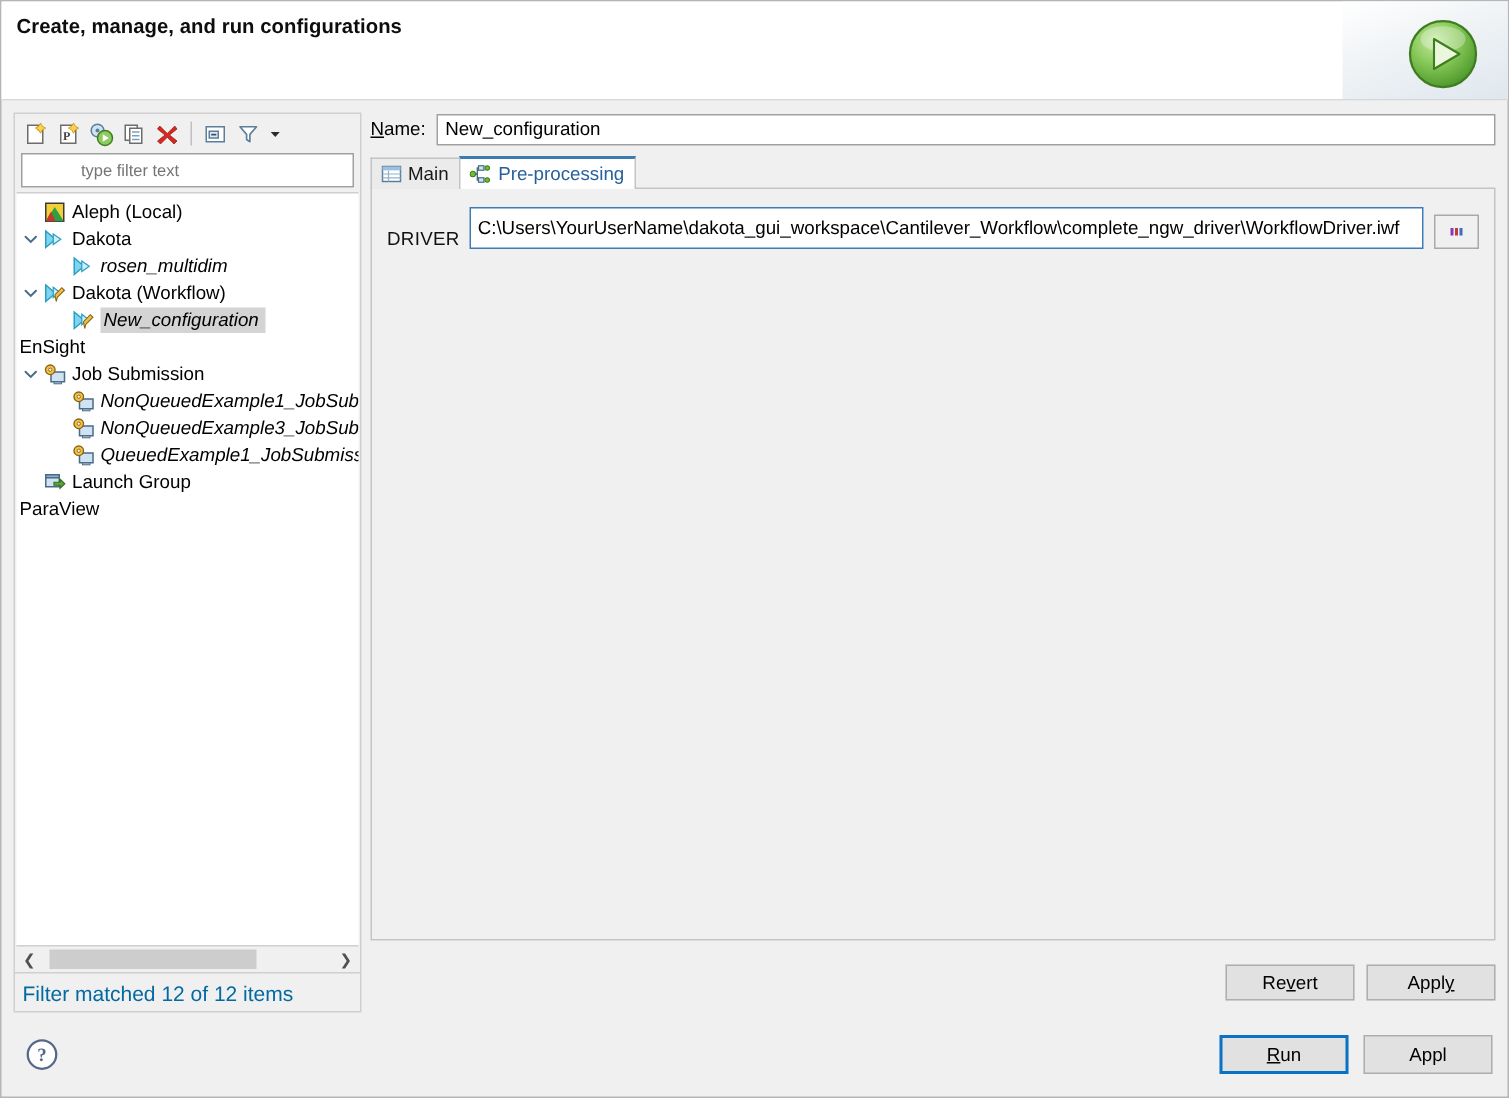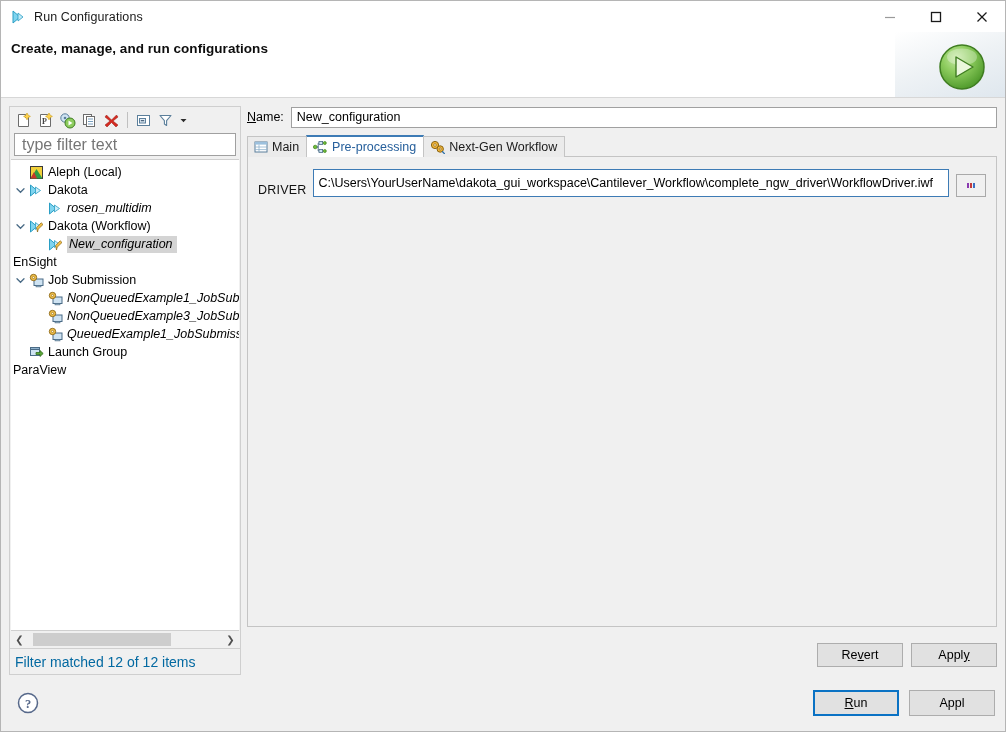--- a/index.html
+++ b/index.html
@@ -137,23 +137,24 @@
     border: 1px solid #a0a0a0;
     display: flex;
     align-items: center;
     padding: 0 5px;
     flex: none;
   }
   .filterbox input {
     border: 0; outline: 0;
     width: 100%;
     font-family: "Liberation Sans", sans-serif;
-    font-size: 16px;
+    font-size: 11px;
     color: #4a4a4a;
     background: transparent;
+    margin-left: 32px;
   }
   .tree-wrap {
     flex: 1 1 auto;
     background: #ffffff;
     border-top: 1px solid #cfcfcf;
     margin: 0 1px;
     overflow: hidden;
     position: relative;
   }
   .tree {
@@ -388,47 +389,20 @@
   .btn.plain {
     min-width: 86px;
     height: 26px;
   }
 </style>
 </head>
 <body>
 
 <div class="dialog">
 
-  <div class="titlebar">
-    <span class="title-icon">
-      <svg width="16" height="16" viewBox="0 0 16 16">
-        <path d="M2 2 L9 8 L2 14 Z" fill="#7fd4ef" stroke="#2a9ec4" stroke-width="1"></path>
-        <path d="M7 4 L12 8 L7 12 Z" fill="#bfe9f7" stroke="#2a9ec4" stroke-width="0.8"></path>
-      </svg>
-    </span>
-    <span class="title-text">Run Configurations</span>
-    <div class="wincontrols">
-      <div class="wc">
-        <svg width="14" height="14">
-            <line x1="2" y1="7.5" x2="12" y2="7.5" stroke="#9a9a9a" stroke-width="1.2"></line>
-          </svg>
-      </div>
-      <div class="wc">
-        <svg width="14" height="14">
-            <rect x="2.5" y="2.5" width="9" height="9" fill="none" stroke="#1a1a1a" stroke-width="1.3"></rect>
-          </svg>
-      </div>
-      <div class="wc">
-        <svg width="14" height="14">
-            <line x1="2.5" y1="2.5" x2="11.5" y2="11.5" stroke="#1a1a1a" stroke-width="1.3"></line>
-            <line x1="11.5" y1="2.5" x2="2.5" y2="11.5" stroke="#1a1a1a" stroke-width="1.3"></line>
-          </svg>
-      </div>
-    </div>
-  </div>
 
   <div class="header">
     <div class="header-banner"></div>
     <div class="header-title">Create, manage, and run configurations</div>
     <div class="run-badge">
       <svg width="50" height="50" viewBox="0 0 50 50">
         <defs>
           <radialGradient id="gball" cx="38%" cy="30%" r="72%">
             <stop offset="0%" stop-color="#c6e9a4"></stop>
             <stop offset="45%" stop-color="#8dcc5e"></stop>
@@ -693,32 +667,20 @@
               <rect x="6" y="1.5" width="3.6" height="3" fill="#cfe3f2" stroke="#4a6b86" stroke-width="0.8"></rect>
               <rect x="6" y="9.5" width="3.6" height="3" fill="#cfe3f2" stroke="#4a6b86" stroke-width="0.8"></rect>
               <path d="M4 7 H5.2 V3 H6" fill="none" stroke="#4a6b86" stroke-width="0.9"></path>
               <path d="M4 7 H5.2 V11 H6" fill="none" stroke="#4a6b86" stroke-width="0.9"></path>
               <circle cx="11.8" cy="3" r="1.5" fill="#6fbf3a" stroke="#3d7d19" stroke-width="0.7"></circle>
               <circle cx="11.8" cy="11" r="1.5" fill="#6fbf3a" stroke="#3d7d19" stroke-width="0.7"></circle>
             </svg>
           </span>
           <span>Pre-processing</span>
         </div>
-        <div class="tab">
-          <span>
-            <svg width="15" height="14" viewBox="0 0 15 14">
-              <circle cx="5" cy="5" r="3.6" fill="#f2b63a" stroke="#8a6412" stroke-width="1"></circle>
-              <circle cx="5" cy="5" r="1.3" fill="#fff4d6" stroke="#8a6412" stroke-width="0.7"></circle>
-              <circle cx="10.2" cy="9" r="3.2" fill="#f2b63a" stroke="#8a6412" stroke-width="1"></circle>
-              <circle cx="10.2" cy="9" r="1.1" fill="#fff4d6" stroke="#8a6412" stroke-width="0.7"></circle>
-              <path d="M12.6 11.8 l1.8 1.8" stroke="#2a6ea8" stroke-width="1.3" stroke-linecap="round"></path>
-            </svg>
-          </span>
-          <span>Next-Gen Workflow</span>
-        </div>
       </div>
 
       <div class="tabpanel">
         <div class="driverrow">
           <span class="driverlbl">DRIVER</span>
           <input class="driverinput" type="text" value="C:\Users\YourUserName\dakota_gui_workspace\Cantilever_Workflow\complete_ngw_driver\WorkflowDriver.iwf" style="">
           <div class="browsebtn">
             <span class="dot" style="background:#8a3ab0"></span>
             <span class="dot" style="background:#c23a3a"></span>
             <span class="dot" style="background:#3a6ec2"></span>

